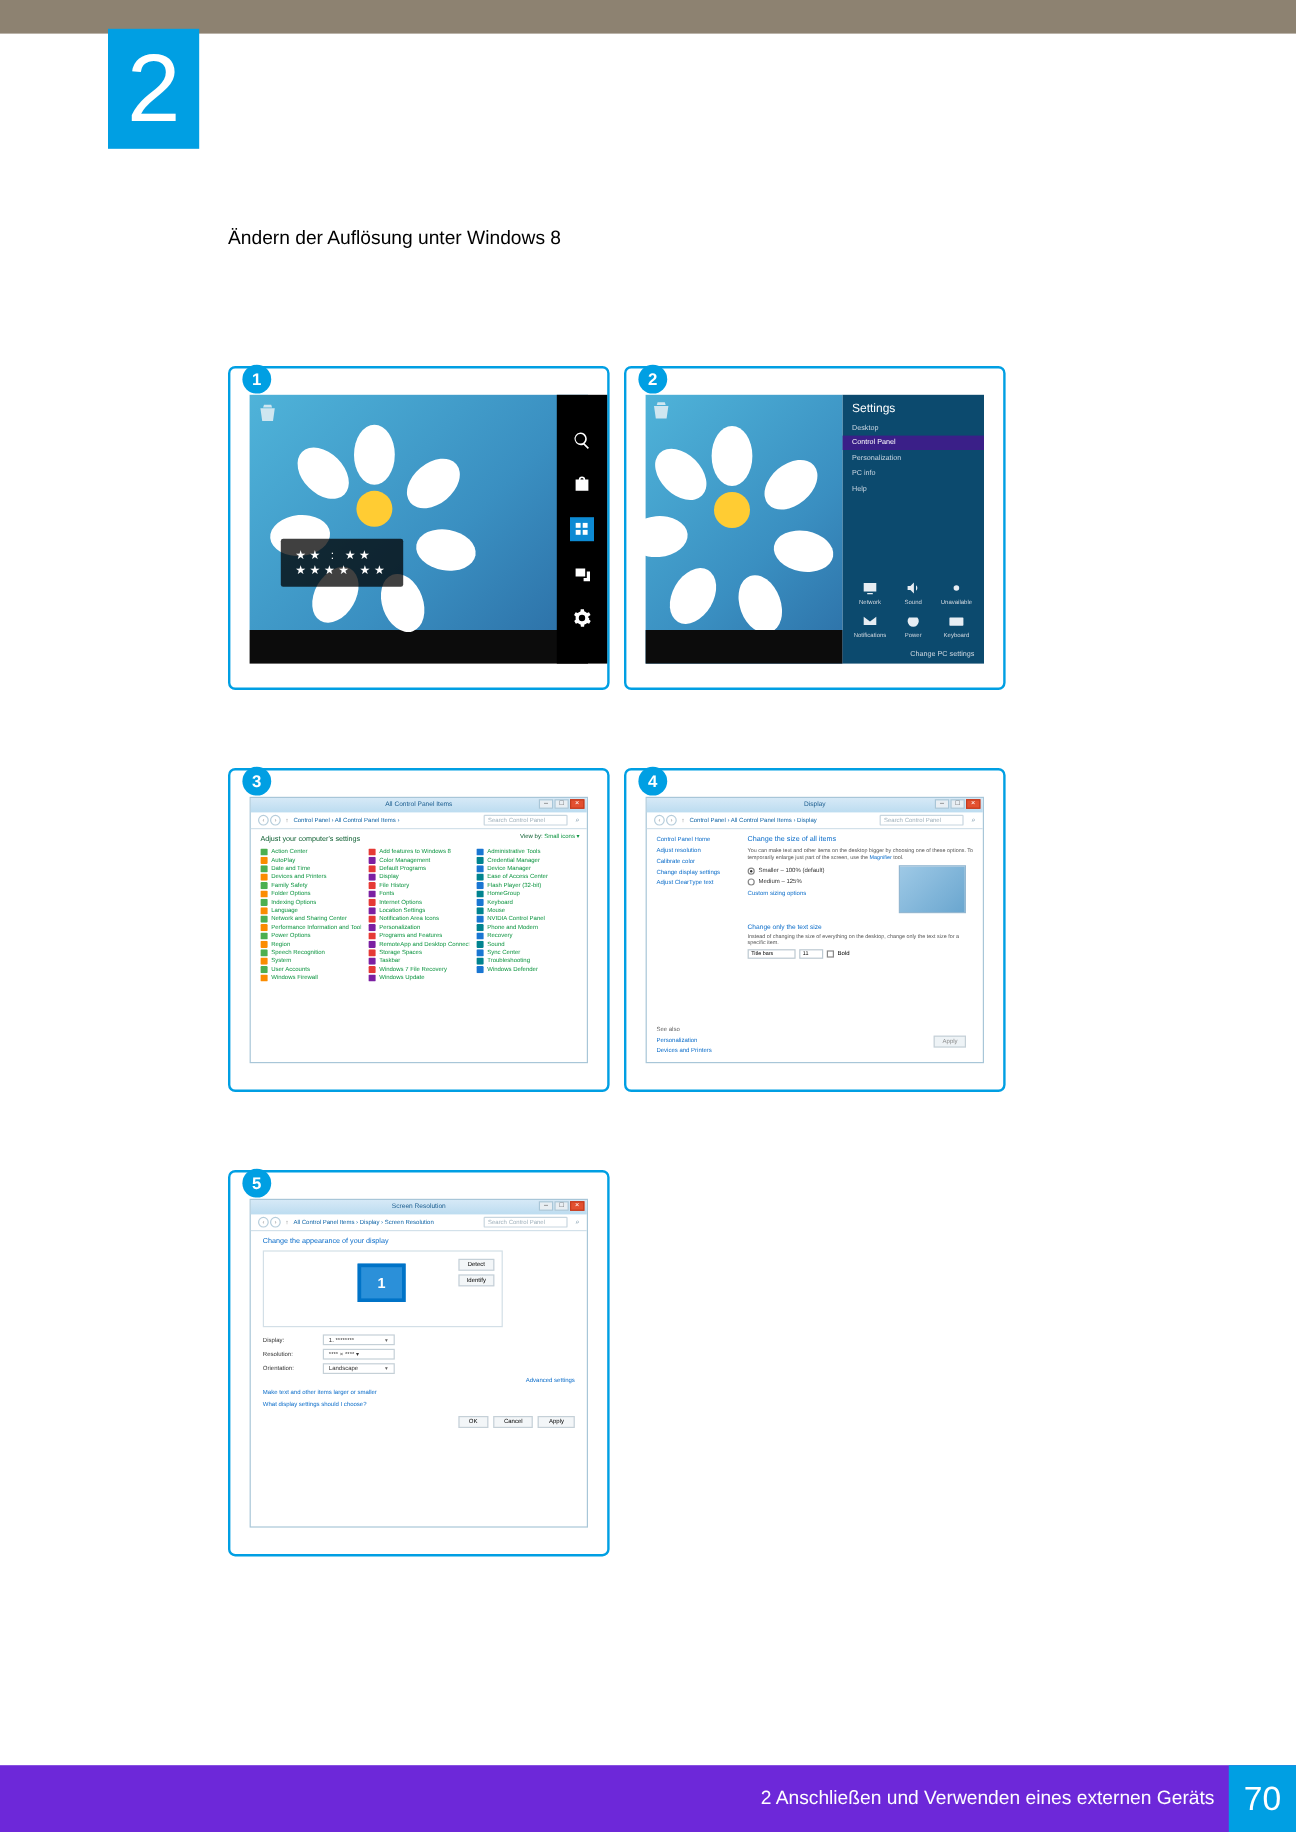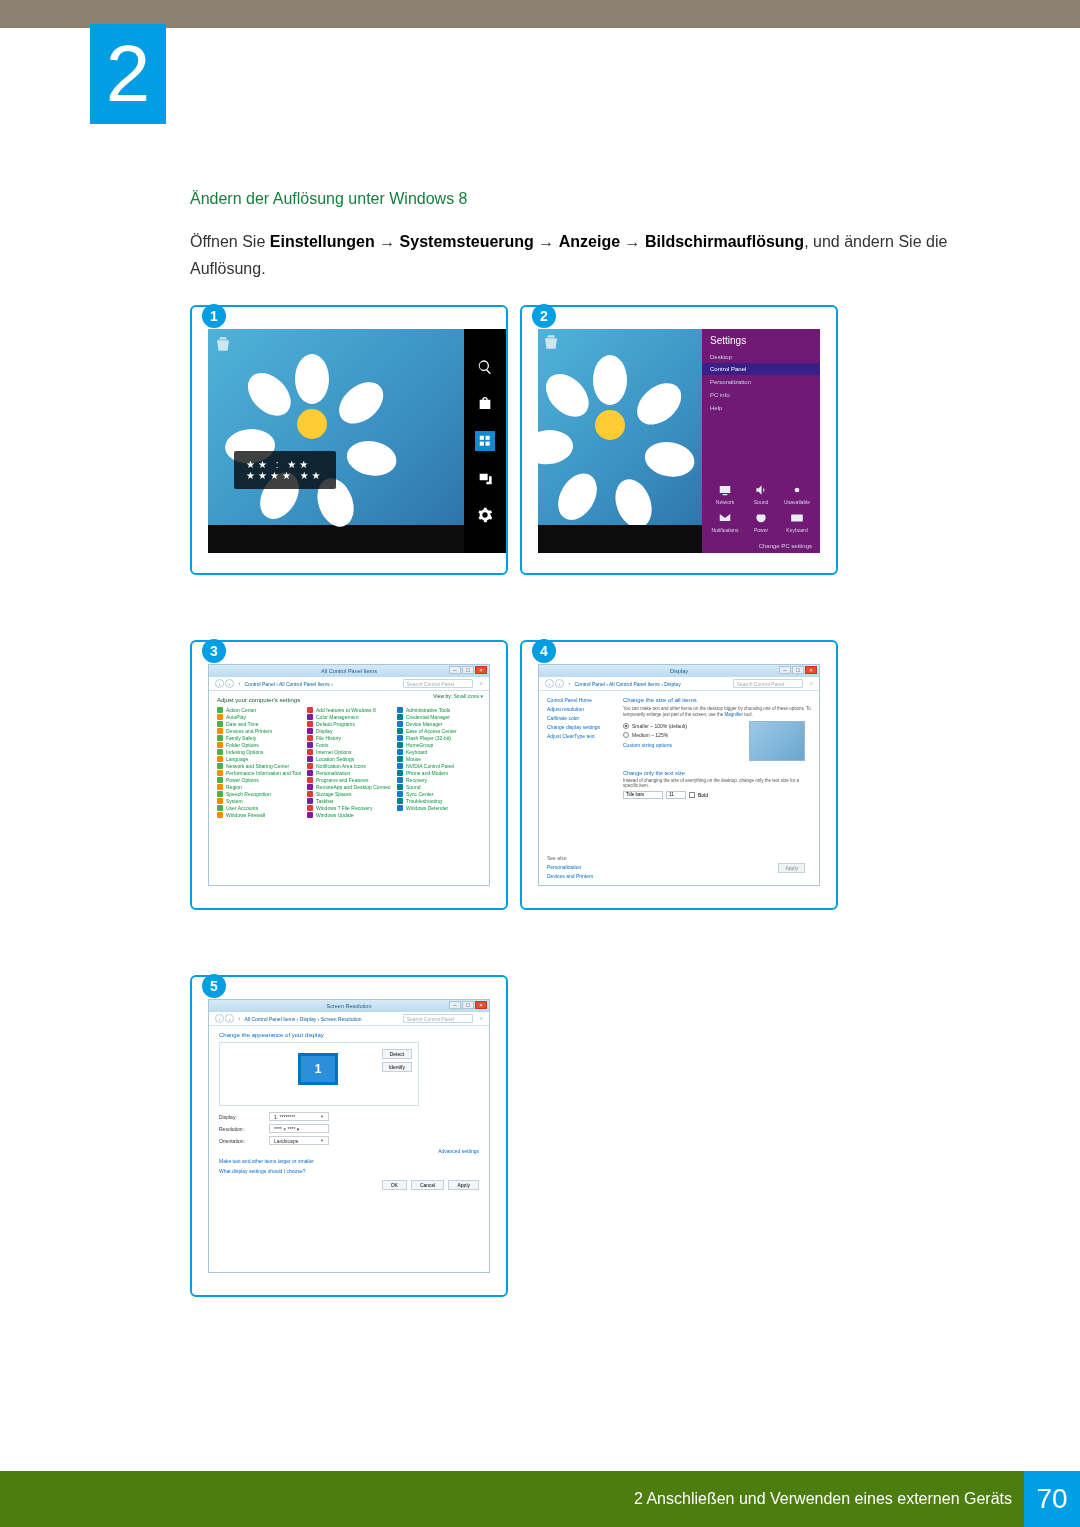--- a/index.html
+++ b/index.html
@@ -3,21 +3,21 @@
 <meta charset="utf-8">
 <style>
   * { box-sizing: border-box; margin: 0; padding: 0; }
   body { font-family: Arial, Helvetica, sans-serif; background: #fff; width: 1080px; }
   .page { position: relative; width: 1080px; min-height: 1527px; }
   .top-band { position: absolute; left: 0; right: 0; top: 0; height: 28px; background: #8d8271; }
   .chapter-badge { position:absolute; left:90px; top:24px; width:76px; height:100px; background:#009fe3; color:#fff; display:flex; align-items:center; justify-content:center; }
   .chapter-badge span { font-size:80px; font-weight:300; font-family:Arial, sans-serif; }
   .chapter-title { position:absolute; left:190px; top:40px; color:#009fe3; font-size:36px; line-height:1.15; font-weight:400; max-width:760px; }
   .content { position:absolute; left:190px; top:190px; right:120px; }
-  .section-sub { color:#15803d; font-size:16px; margin-bottom:20px; }
+  .section-sub { color:#000000; font-size:16px; margin-bottom:20px; }
   .body-text { color:#333; font-size:16px; line-height:1.7; }
   .body-text b { font-weight:bold; color:#000; }
   .arrow { font-family: "Segoe UI Symbol", Arial; }
   .grid { position:absolute; left:190px; top:305px; }
   .shot { position:absolute; border:2px solid #009fe3; border-radius:6px; background:#fff; }
   .step-badge { position:absolute; width:24px; height:24px; border-radius:50%; background:#009fe3; color:#fff; display:flex; align-items:center; justify-content:center; font-size:14px; font-weight:bold; top:-3px; left:10px; z-index:5; }
   .shot1 { left:0; top:0; width:318px; height:270px; }
   .shot2 { left:330px; top:0; width:318px; height:270px; }
   .shot3 { left:0; top:335px; width:318px; height:270px; }
   .shot4 { left:330px; top:335px; width:318px; height:270px; }
@@ -33,21 +33,21 @@
   .s1-charm { position:absolute; right:0; top:22px; bottom:20px; width:42px; background:#000; display:flex; flex-direction:column; align-items:center; justify-content:center; gap:20px; }
   .s1-charm svg { fill:#fff; width:16px; height:16px; }
   .s1-timebox { position:absolute; left:26px; bottom:36px; background:rgba(0,0,0,0.75); color:#fff; padding:8px 12px; font-size:10px; letter-spacing:3px; border-radius:2px; }
   .recycle { position:absolute; left:6px; top:6px; width:18px; height:22px; }
   .recycle svg { fill:#cfe6f0; }
 
   
   .s2-inner { position:absolute; left:16px; top:22px; right:16px; bottom:20px; display:flex; }
   .s2-left { flex:1; position:relative; background:linear-gradient(135deg,#4fb3d9 0%,#3a8fc1 60%,#2c6fa6 100%); }
   .s2-left .s1-taskbar { position:absolute; left:0; right:0; bottom:0; }
-  .s2-panel { width:118px; background:#701a75; color:#fff; display:flex; flex-direction:column; font-size:6px; }
+  .s2-panel { width:118px; background:#0c4a6e; color:#fff; display:flex; flex-direction:column; font-size:6px; }
   .s2-panel .hdr { padding:6px 8px 4px; font-size:10px; }
   .s2-panel .row { padding:3px 8px; color:#c9d6e2; border-top: .5px solid transparent; }
   .s2-panel .hl { padding:3px 8px; background:#3a1f88; color:#fff; }
   .s2-icons { margin-top:auto; display:grid; grid-template-columns:repeat(3,1fr); gap:6px 2px; padding:6px; }
   .s2-ic { display:flex; flex-direction:column; align-items:center; gap:2px; font-size:5px; color:#d0d7df; }
   .s2-ic svg { width:14px; height:14px; fill:#e7edf3; }
   .s2-foot { text-align:right; padding:4px 8px; font-size:6px; color:#cfd8e1; }
 
   
   .cp-window { position:absolute; left:16px; top:22px; right:16px; bottom:22px; border:1px solid #a8c6d8; background:#fff; display:flex; flex-direction:column; font-size:5px; }
@@ -99,46 +99,36 @@
   .cp5-row .lbl { width:50px; }
   .cp5-row .val { border:1px solid #c5d0d7; padding:0 4px; min-width:60px; height:9px; display:flex;align-items:center; gap:2px; }
   .cp5-row .val .tri{ margin-left:auto; font-size:4px; color:#666; }
   .cp5-adv { text-align:right; font-size:5px; margin-top:2px; }
   .cp5-adv a { color:#0a6cc9; }
   .cp5-lnk{ color:#0a6cc9; font-size:5px; display:block; margin-top:4px; }
   .cp5-foot { display:flex; justify-content:flex-end; gap:4px; margin-top:6px; }
   .cp5-foot button { font-size:5px; border:1px solid #c5d0d7; background:#f3f6f8; padding:1px 8px; }
 
   
-  .footer { position:absolute; left:0; right:0; bottom:0; height:56px; background:#4d7c0f; display:flex; align-items:center; justify-content:flex-end; }
+  .footer { position:absolute; left:0; right:0; bottom:0; height:56px; background:#6d28d9; display:flex; align-items:center; justify-content:flex-end; }
   .footer-text { color:#fff; font-size:16px; margin-right:12px; }
   .footer-page { width:56px; height:56px; background:#009fe3; color:#fff; font-size:28px; font-weight:400; display:flex; align-items:center; justify-content:center; }
 </style>
 </head>
 <body>
 
 <div class="page">
   <div class="top-band"></div>
 
   <div class="chapter-badge">
     <span>2</span>
   </div>
 
   <div class="content">
     <div class="section-sub">Ändern der Auflösung unter Windows 8</div>
-    <p class="body-text">
-      <span>Öffnen Sie </span>
-      <b>Einstellungen</b>
-      <span class="arrow"> → </span>
-      <b>Systemsteuerung</b>
-      <span class="arrow"> → </span>
-      <b>Anzeige</b>
-      <span class="arrow"> → </span>
-      <b>Bildschirmauflösung</b><span>, und ändern Sie die Auflösung.</span>
-    </p>
   </div>
 
   <div class="grid">
 
     <div class="shot shot1">
       <div class="step-badge">1</div>
       <div class="s1-inner">
         <div class="s1-desktop">
           <div class="recycle">
             <svg viewBox="0 0 24 24">

